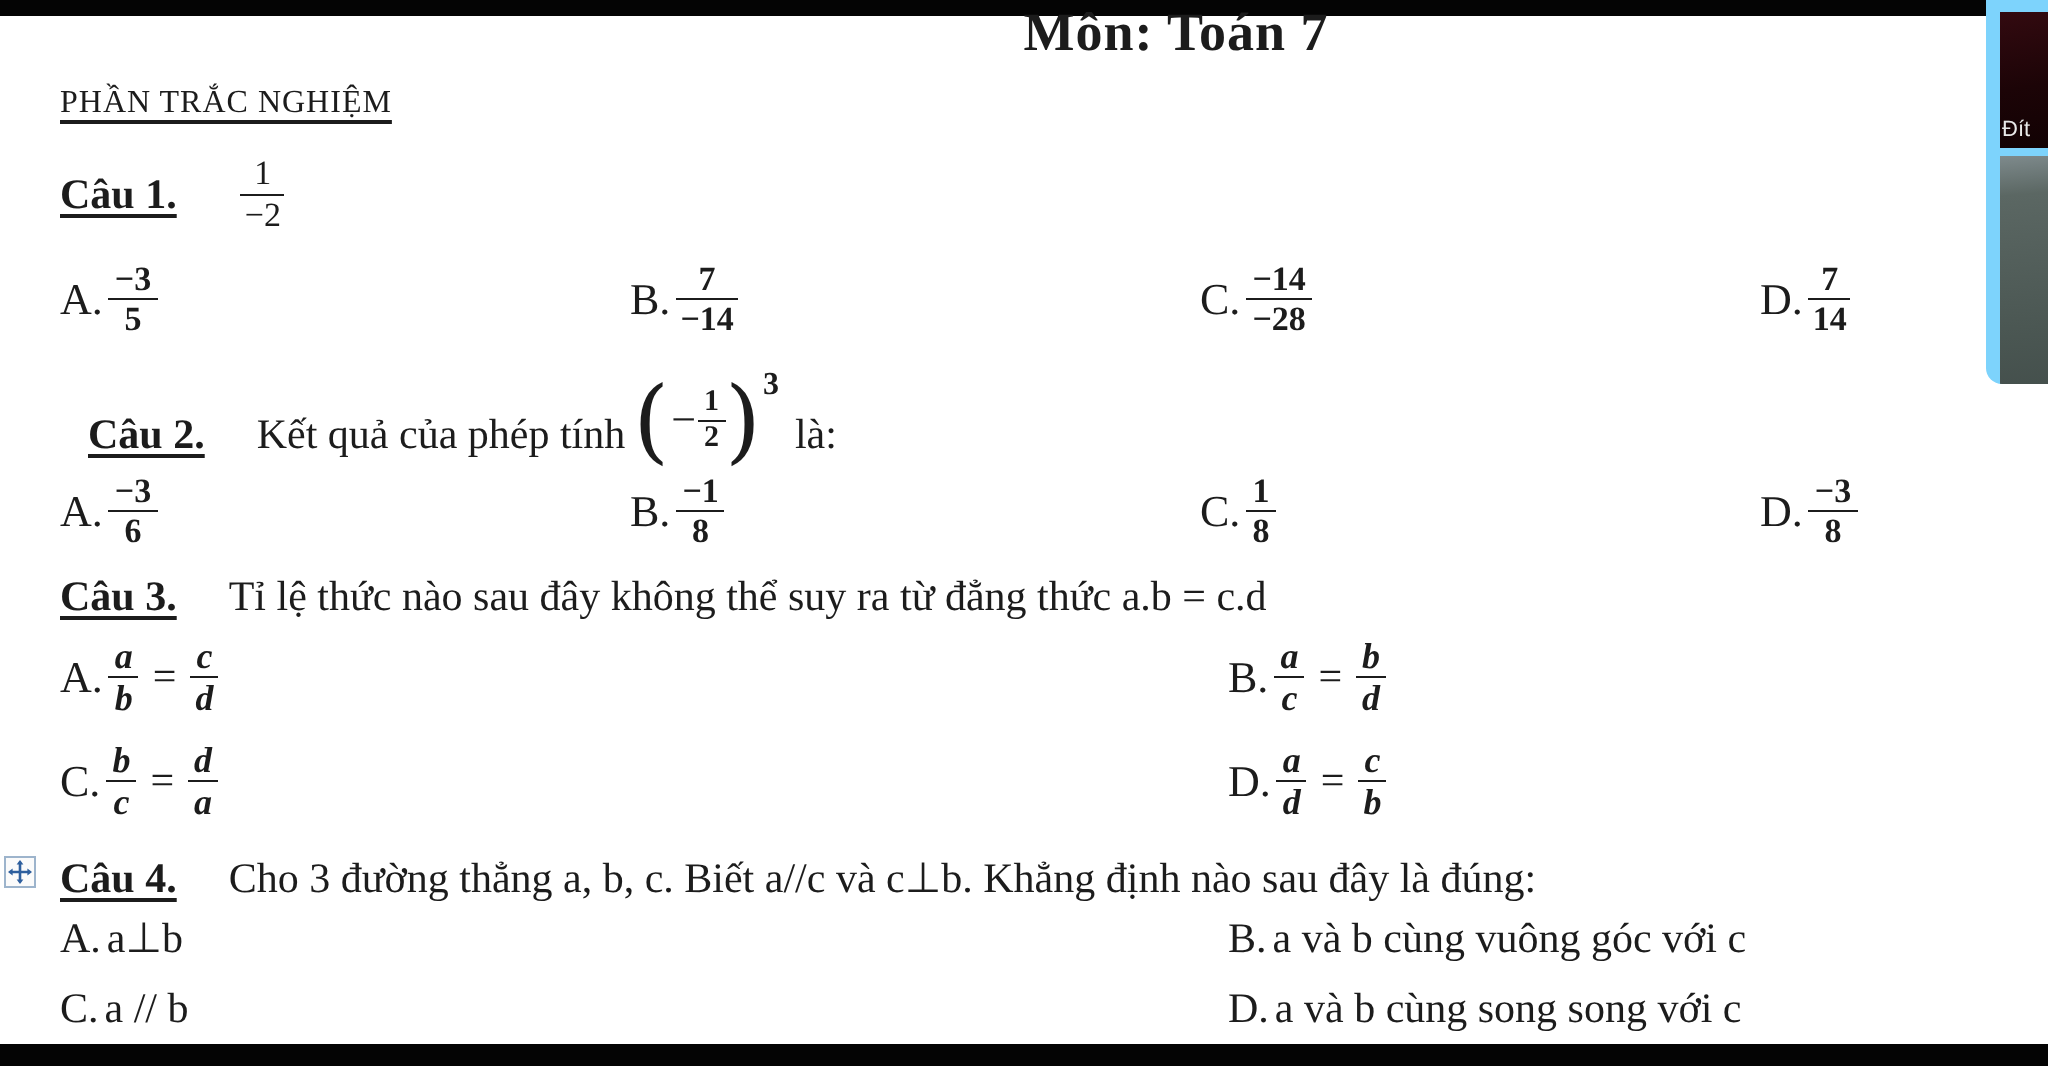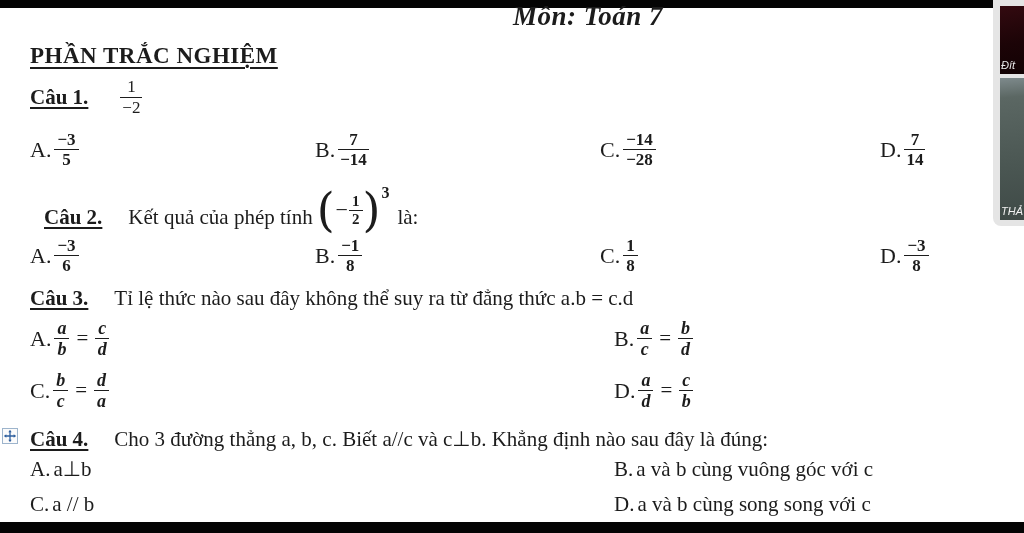--- a/index.html
+++ b/index.html
@@ -9,24 +9,24 @@
     font-family:"Liberation Serif", serif;
   }
   .abs{position:absolute;}
   
   .top-bar{left:0;top:0;width:1024px;height:8px;background:#040404;}
   .bottom-bar{left:0;top:522px;width:1024px;height:11px;background:#040404;}
 
   
   .doc-title{
     left:0;top:1px;width:100%;box-sizing:border-box;padding-left:152px;
-    text-align:center;font-size:27px;font-weight:bold;letter-spacing:.5px;font-style:italic;
+    text-align:center;font-size:27px;font-weight:bold;letter-spacing:.5px;
   }
   .section-heading{
-    left:30px;top:43px;font-size:23px;font-weight:bold;
+    left:30px;top:43px;font-size:16px;font-weight:normal;
     text-decoration:underline;text-decoration-thickness:2px;text-underline-offset:4px;
     letter-spacing:.5px;
   }
   .stmt{display:flex;align-items:center;font-size:21px;white-space:nowrap;}
   .stmt .qlabel{
     font-weight:bold;text-decoration:underline;text-decoration-thickness:2px;
     text-underline-offset:3px;margin-right:26px;
   }
   .frac{display:inline-block;text-align:center;line-height:1.12;vertical-align:middle;
         font-size:17px;font-weight:600;}
@@ -51,22 +51,22 @@
 
   
   .move-handle{
     left:2px;top:428px;width:16px;height:16px;background:#fbfbfb;
     border:1px solid #9db4cc;display:flex;align-items:center;justify-content:center;
     box-sizing:border-box;cursor:move;
   }
 
   
   .sidebar{
-    right:0;top:0;width:31px;height:226px;background:#e5e5e5;
-    border-bottom-left-radius:8px;overflow:hidden;font-style:italic;
+    right:0;top:0;width:31px;height:192px;background:#7dd3fc;
+    border-bottom-left-radius:8px;overflow:hidden;
   }
   .thumb{position:absolute;left:7px;right:0;overflow:hidden;display:flex;
          align-items:flex-end;color:#e9e9e9;font-family:"Liberation Sans",sans-serif;
          font-size:11px;line-height:1;padding:0 0 3px 1px;box-sizing:border-box;}
   .thumb-1{top:6px;height:68px;background:linear-gradient(170deg,#330a10 0%,#1c0407 55%,#120203 100%);}
   .thumb-2{top:78px;height:142px;background:linear-gradient(175deg,#7e8a8c 0%,#5b6763 14%,#4b5753 60%,#3f4a47 100%);
            color:#f2f2f2;}
 </style>
 </head>
 <body>

